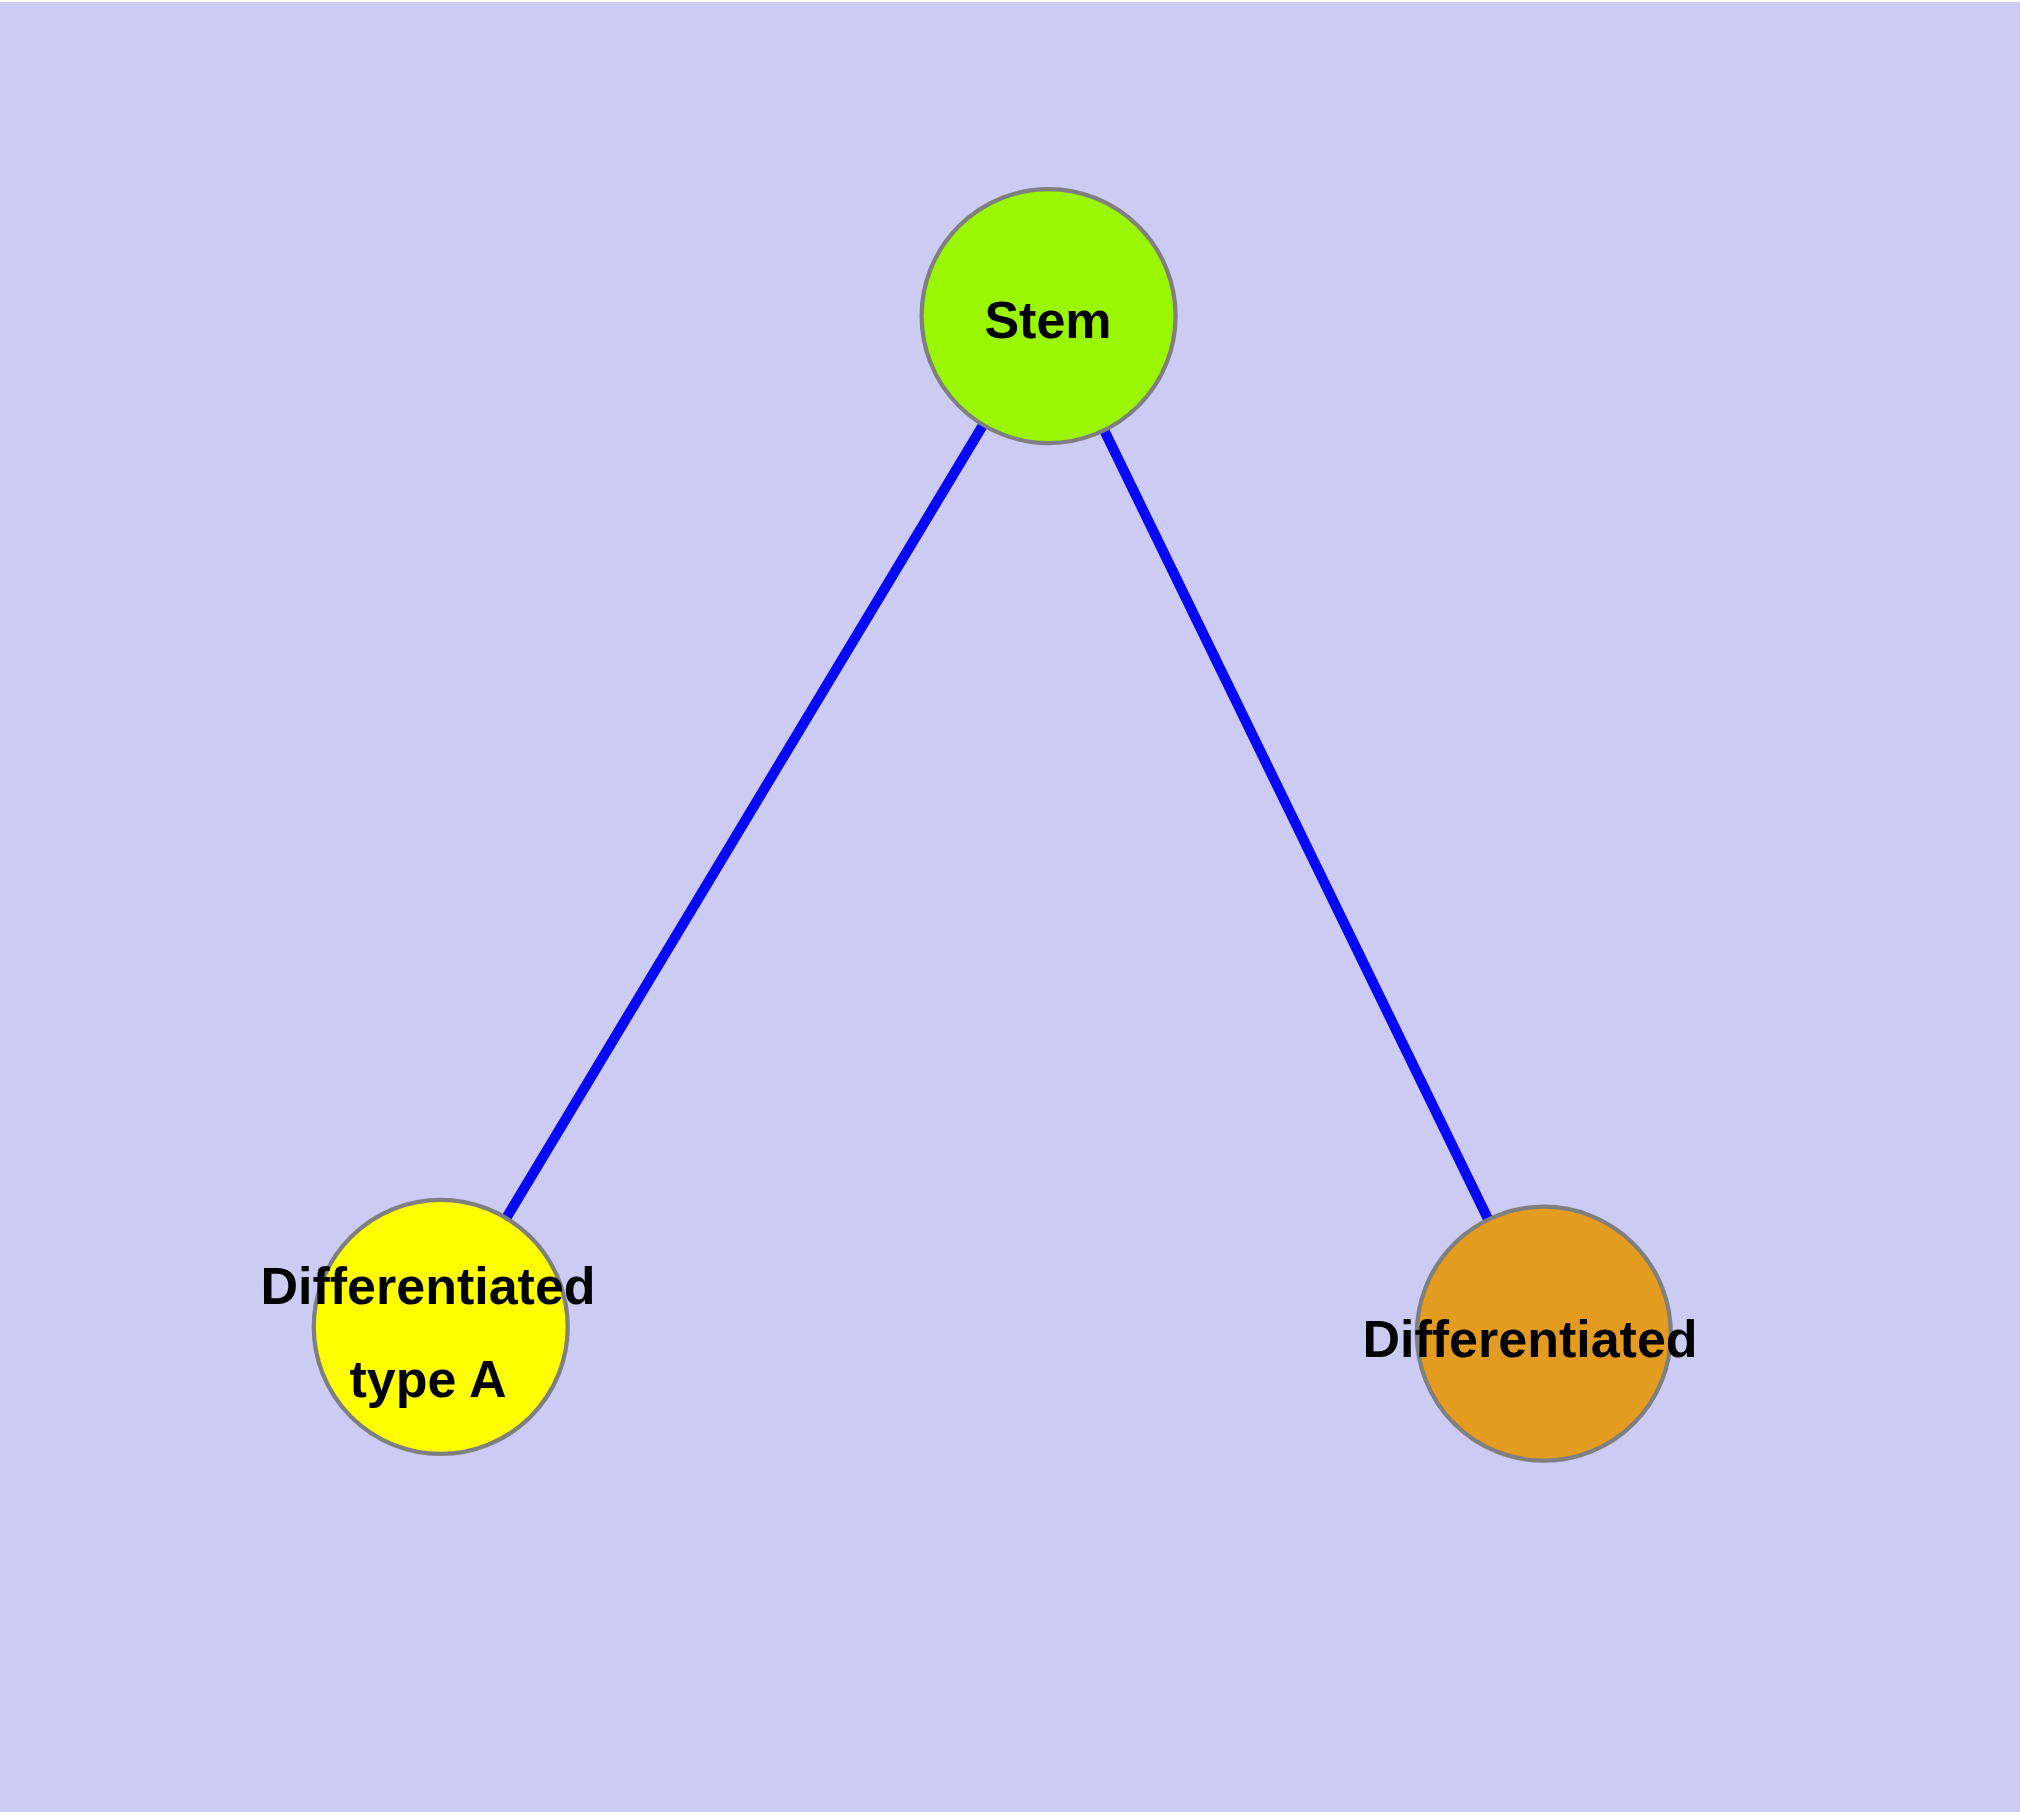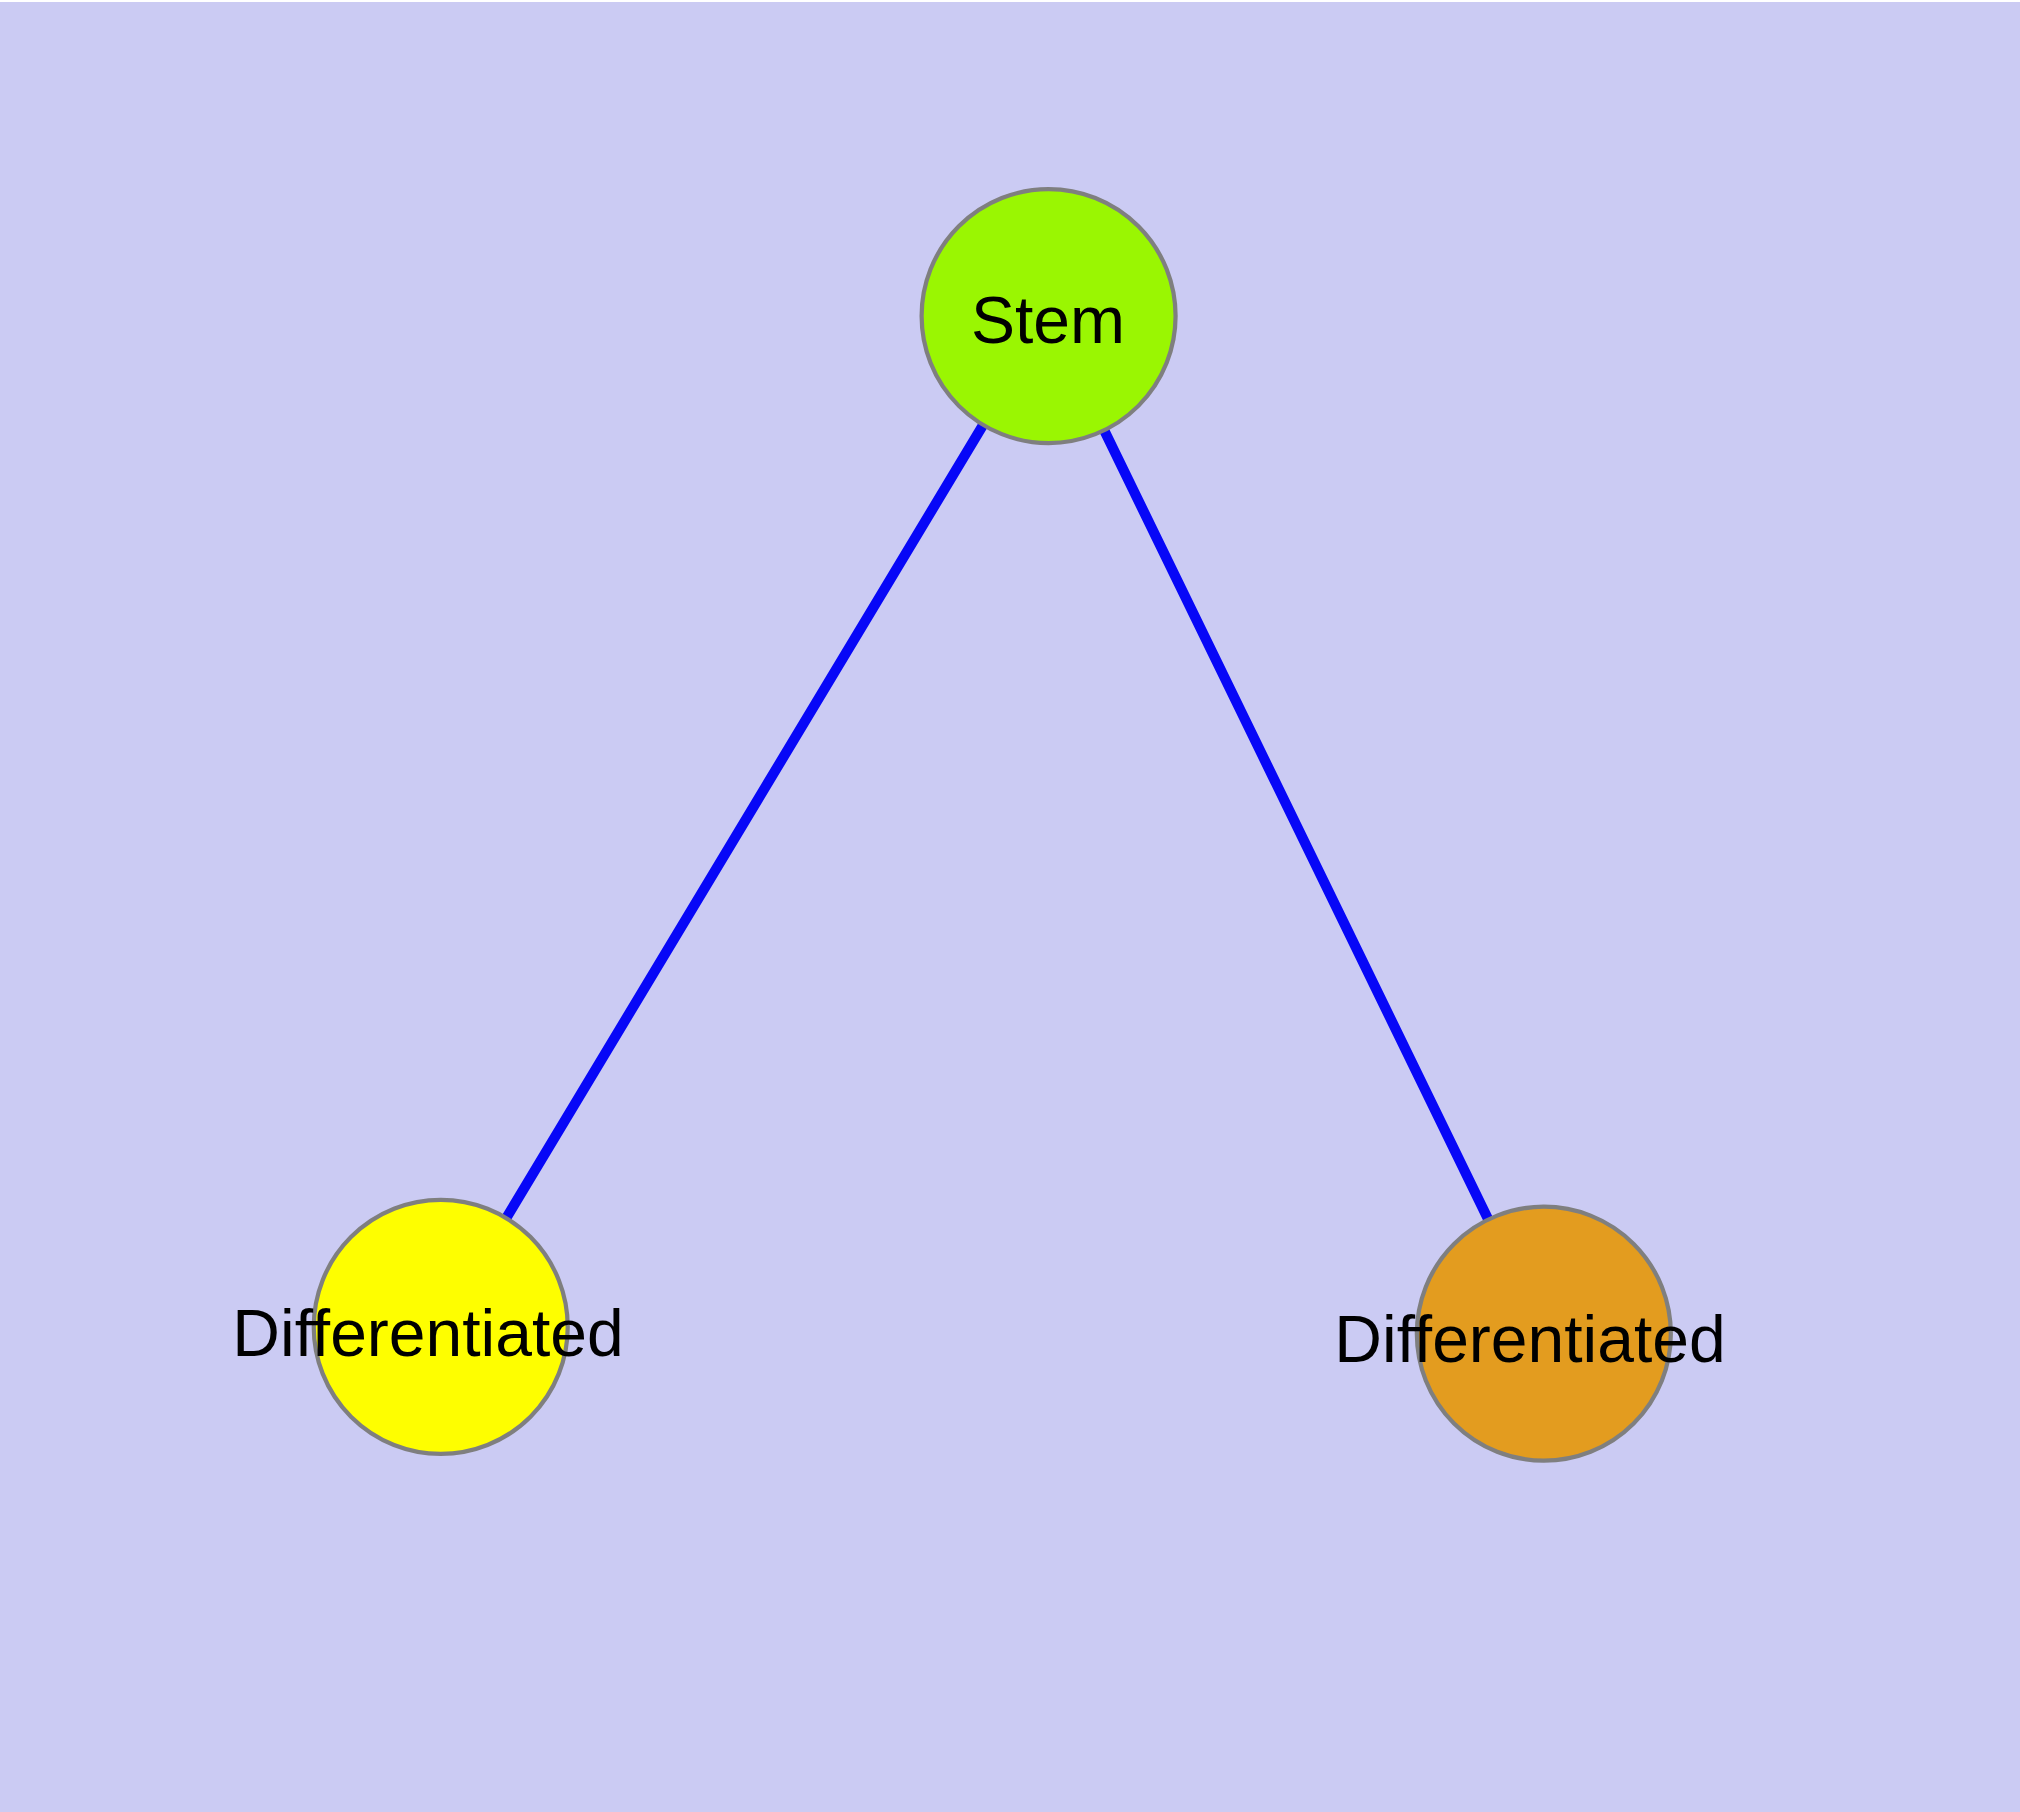--- a/index.html
+++ b/index.html
@@ -31,22 +31,22 @@
   }
   .node {
     stroke: var(--node-border-color, #7f7f7f);
     stroke-width: 5;
   }
   .node-label {
     position: absolute;
     transform: translate(-50%, -50%);
     text-align: center;
     color: var(--label-color, #000000);
-    font-weight: 400;
-    font-size: 66px;
+    font-weight: 700;
+    font-size: 52px;
     line-height: 93px;
     white-space: nowrap;
     letter-spacing: 0px;
   }
 </style>
 </head>
 <body>
 
 <div class="stage">
 
@@ -58,20 +58,21 @@
     <circle class="node" cx="519" cy="1565" r="150" fill="#fefe00"></circle>
     <circle class="node" cx="1822" cy="1573" r="150" fill="#e39c1f"></circle>
   </svg>
 
   <div class="node-label" style="left:1048px; top:318px;">
     <div>Stem</div>
   </div>
 
   <div class="node-label" style="left:428px; top:1331px;">
     <div>Differentiated</div>
+    <div>type A</div>
   </div>
 
   <div class="node-label" style="left:1530px; top:1337px;">
     <div>Differentiated</div>
   </div>
 
 </div>
 
 
 </body></html>

